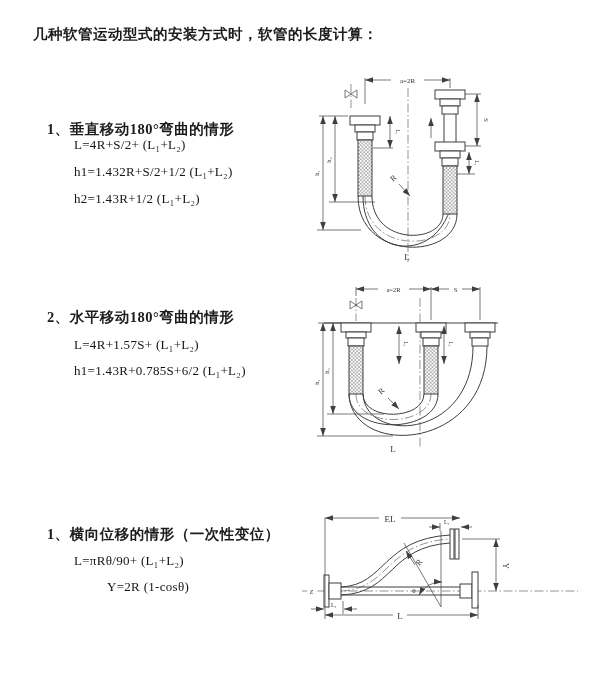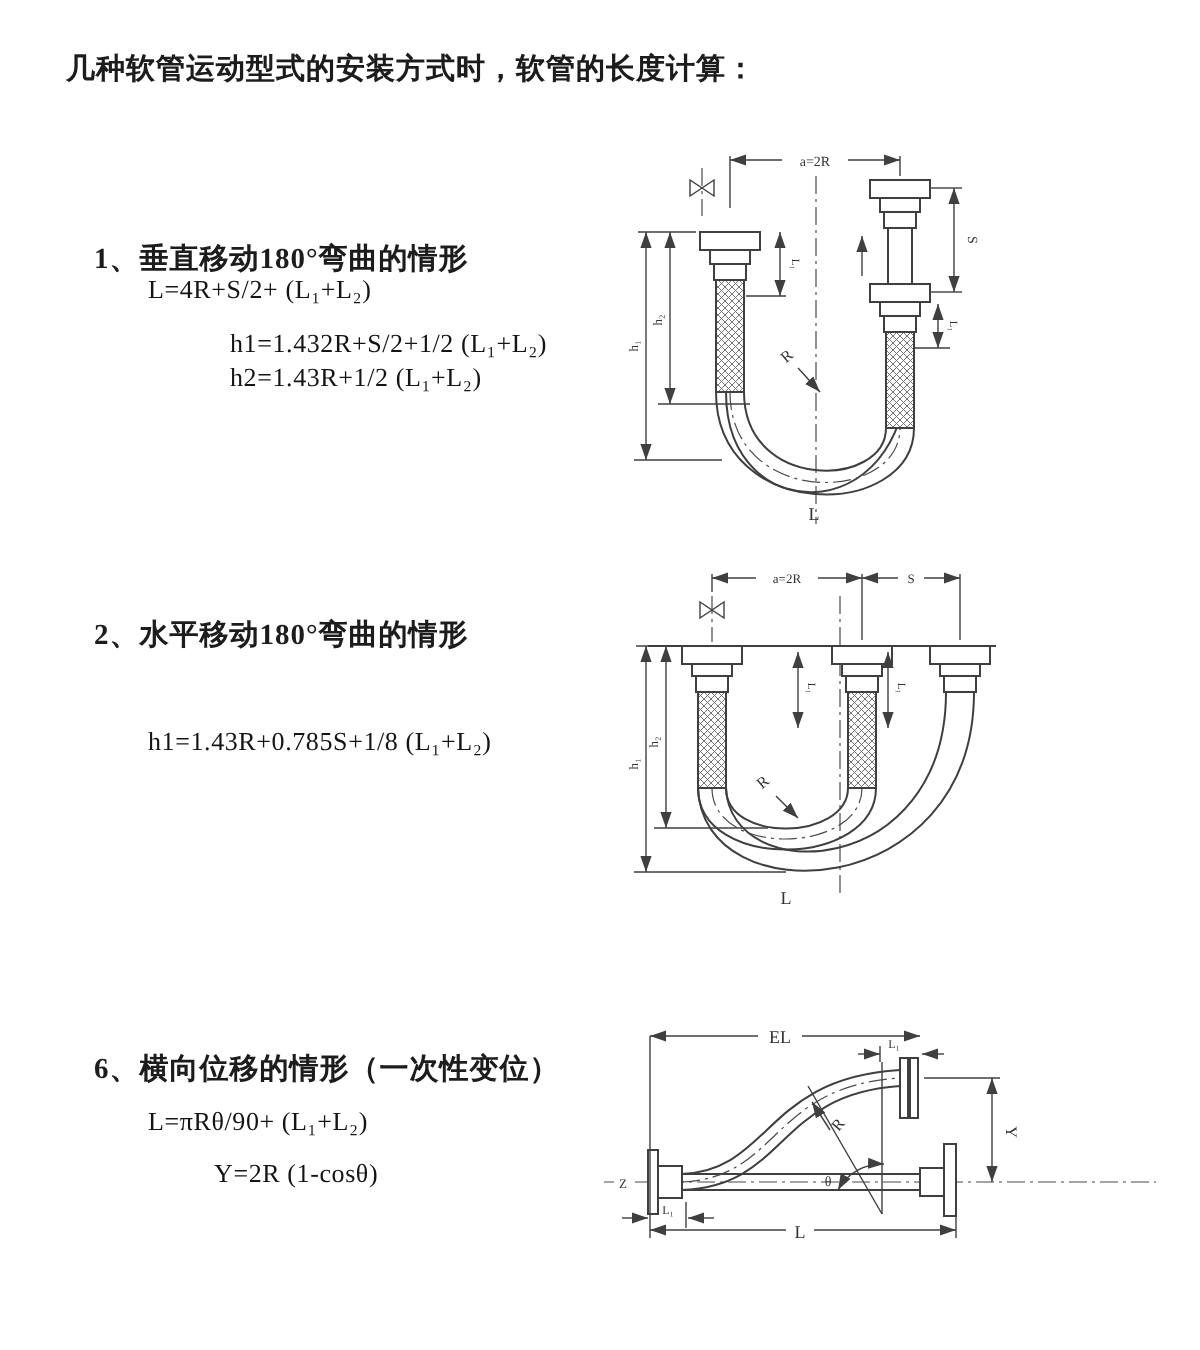--- a/index.html
+++ b/index.html
@@ -20,27 +20,28 @@
 </style>
 </head>
 <body>
 
 <div class="page">
 
   <div class="t title" style="left:33px; top:25px;">几种软管运动型式的安装方式时，软管的长度计算：</div>
 
   <div class="t sec-heading" style="left:47px; top:120px;">1、垂直移动180°弯曲的情形</div>
   <div class="t formula" style="left:74px; top:137px;">L=4R+S/2+ (L₁+L₂)</div>
-  <div class="t formula" style="left:74px; top:164px;margin-left:41px;">h1=1.432R+S/2+1/2 (L₁+L₂)</div>
-  <div class="t formula" style="left:74px; top:181px;margin-left:41px;">h2=1.43R+1/2 (L₁+L₂)</div>
+  <div class="t formula" style="left:74px; top:164px;">h1=1.432R+S/2+1/2 (L₁+L₂)</div>
+  <div class="t formula" style="left:74px; top:191px;">h2=1.43R+1/2 (L₁+L₂)</div>
 
   <div class="t sec-heading" style="left:47px; top:308px;text-align:right;">2、水平移动180°弯曲的情形</div>
-  <div class="t formula" style="left:74px; top:363px;">h1=1.43R+0.785S+1/8 (L₁+L₂)</div>
-
-  <div class="t sec-heading" style="left:47px; top:525px;">6、横向位移的情形（一次性变位）</div>
+  <div class="t formula" style="left:74px; top:337px;">L=4R+1.57S+ (L₁+L₂)</div>
+  <div class="t formula" style="left:74px; top:363px;">h1=1.43R+0.785S+6/2 (L₁+L₂)</div>
+
+  <div class="t sec-heading" style="left:47px; top:525px;">1、横向位移的情形（一次性变位）</div>
   <div class="t formula" style="left:74px; top:553px;">L=πRθ/90+ (L₁+L₂)</div>
   <div class="t formula" style="left:74px; top:579px;margin-left:33px;">Y=2R (1-cosθ)</div>
 
   <svg class="dg" style="left:303px; top:70px;" width="265" height="200" viewBox="0 0 265 200">
     <defs>
       <marker id="a1" markerUnits="userSpaceOnUse" markerWidth="8" markerHeight="8" viewBox="0 0 10 10" refX="10" refY="5" orient="auto-start-reverse">
         <path d="M10 5 L0 1.5 L0 8.5 Z" fill="#3f3f3f"></path>
       </marker>
       <pattern id="b1" width="3.5" height="3.5" patternUnits="userSpaceOnUse">
         <path d="M0 0 L3.5 3.5 M3.5 0 L0 3.5" stroke="#666" stroke-width="0.45"></path>

